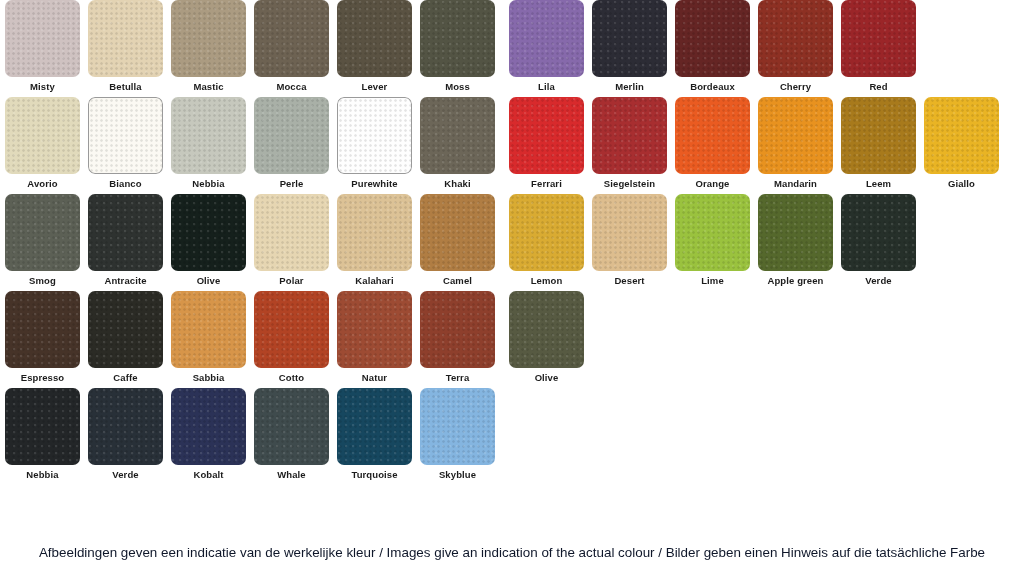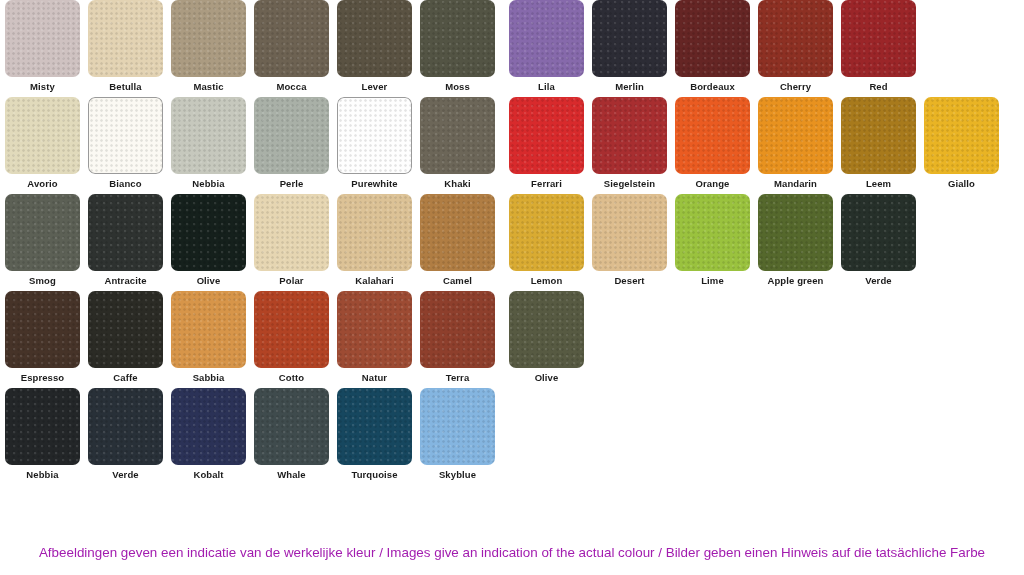--- a/index.html
+++ b/index.html
@@ -64,21 +64,21 @@
     left: 0;
     top: 530px;
     width: 1024px;
     height: 45px;
     display: flex;
     align-items: center;
     justify-content: center;
   }
   #caption-text {
     font-size: 13.4px;
-    color: #a21caf;
+    color: #0f172a;
     white-space: nowrap;
     font-family: "Liberation Sans", sans-serif;
   }
 </style>
 </head>
 <body>
 
 <div id="swatch-board">
   <div class="swatch-group" id="group-left">
       <div class="swatch-row">

